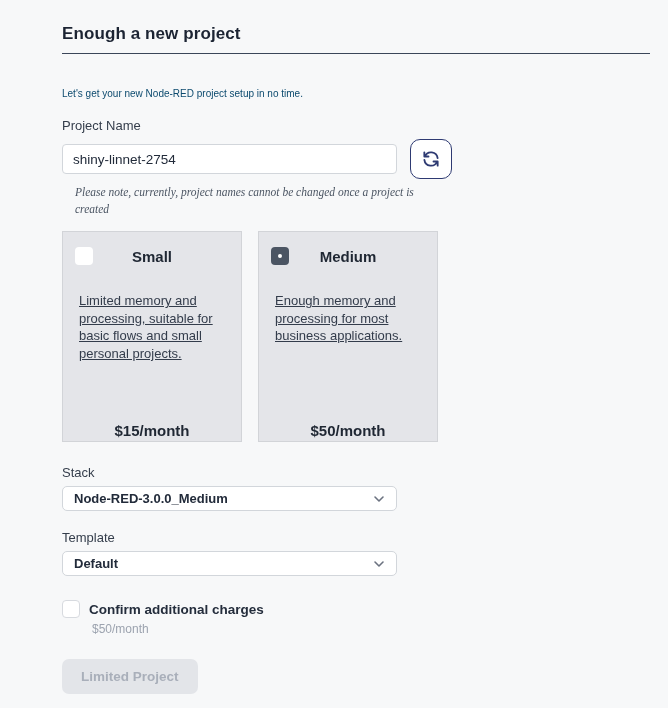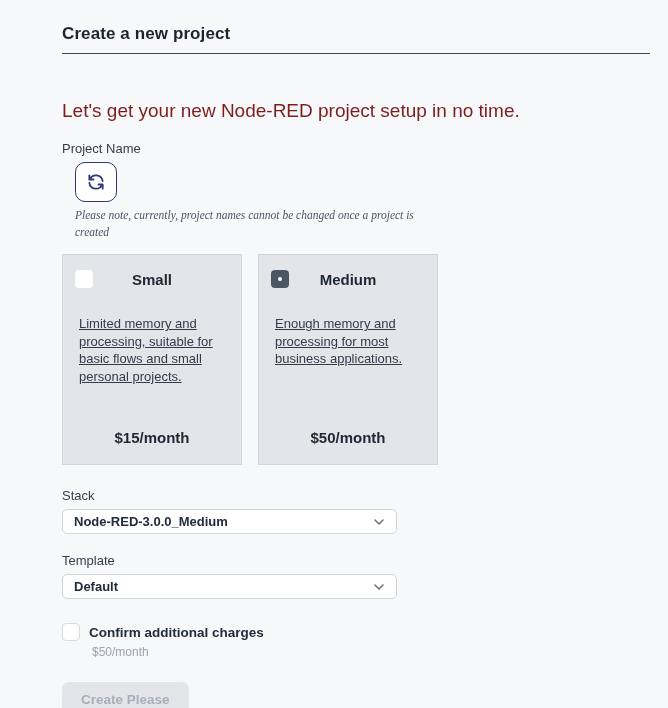--- a/index.html
+++ b/index.html
@@ -22,23 +22,23 @@
     padding-bottom: 9px;
     border-bottom: 1.5px solid #3b4659;
   }
   h1.title {
     font-size: 17px;
     font-weight: 700;
     color: #1c2433;
     letter-spacing: 0.1px;
   }
   .subtitle {
-    margin-top: 46px;
-    font-size: 19px;
-    color: #7f1d1d;
+    margin-top: 34px;
+    font-size: 10px;
+    color: #0c4a6e;
   }
   .field { margin-top: 19px; }
   .field > label {
     display: block;
     font-size: 13px;
     font-weight: 500;
     color: #343d4b;
   }
   .name-row {
     margin-top: 6px;
@@ -127,21 +127,21 @@
   .plan-desc {
     margin: 27px 16px 0;
     text-align: left;
     font-size: 13px;
     line-height: 1.35;
     color: #333c4b;
     text-decoration: underline;
   }
   .plan-price {
     margin-top: auto;
-    margin-bottom: 18px;
+    margin-bottom: 2px;
     font-size: 15px;
     font-weight: 700;
     color: #1f2733;
   }
   .field.stack { margin-top: 23px; }
   .field.template { }
   .select {
     margin-top: 6px;
     width: 335px;
     height: 25px;
@@ -195,28 +195,29 @@
     border-radius: 7px;
     cursor: pointer;
   }
 </style>
 </head>
 <body>
 
 <div class="panel">
 
   <header class="page-header">
-    <h1 class="title">Create a new project</h1>
+    <h1 class="title">Enough a new project</h1>
   </header>
 
   <p class="subtitle">Let's get your new Node-RED project setup in no time.</p>
 
   <div class="field">
     <label>Project Name</label>
     <div class="name-row">
+      <input class="text-input" type="text" value="shiny-linnet-2754" style="">
       <button class="refresh-btn">
         <svg width="20" height="20" viewBox="0 0 24 24" fill="none" stroke="#2e3a72" stroke-width="2.2" stroke-linecap="round" stroke-linejoin="round">
           <path d="M4 4v5h.582m15.356 2A8.001 8.001 0 004.582 9m0 0H9m11 11v-5h-.581m0 0a8.003 8.003 0 01-15.357-2m15.357 2H15"></path>
         </svg>
       </button>
     </div>
     <p class="note">Please note, currently, project names cannot be changed once a project is created</p>
   </div>
 
   <div class="plans">
@@ -258,15 +259,15 @@
       </svg>
     </div>
   </div>
 
   <div class="confirm-row">
     <span class="checkbox"></span>
     <span class="confirm-label">Confirm additional charges</span>
   </div>
   <div class="confirm-sub">$50/month</div>
 
-  <button class="create-btn disabled">Create Please</button>
+  <button class="create-btn disabled">Limited Project</button>
 
 </div>
 
 </body></html>

